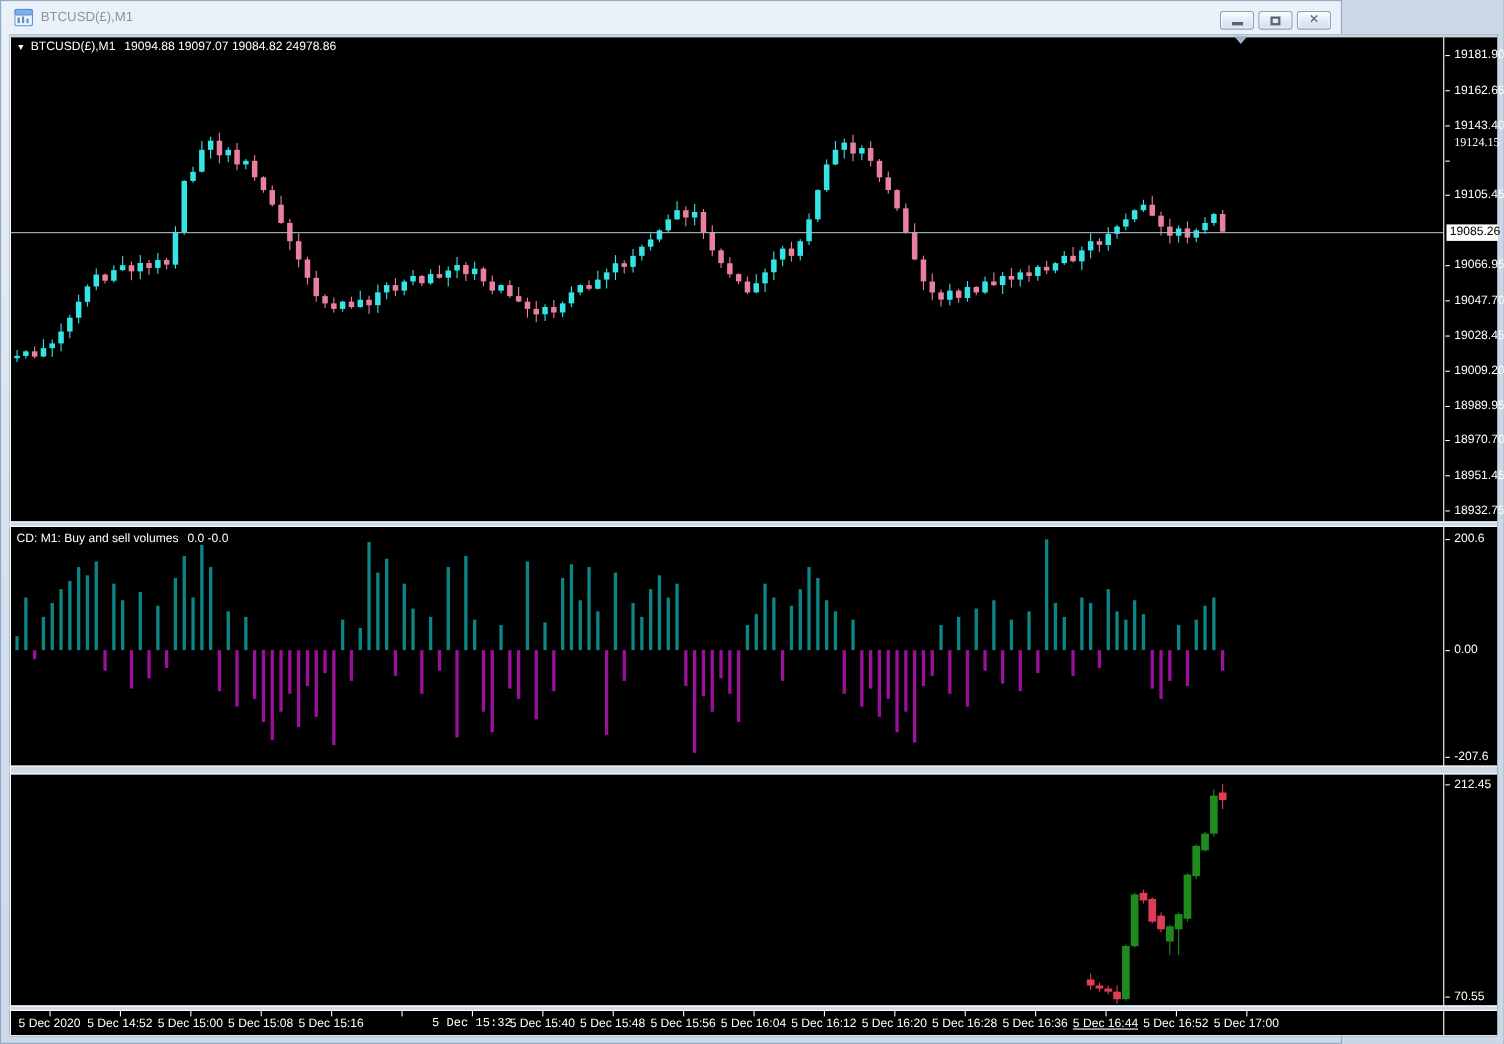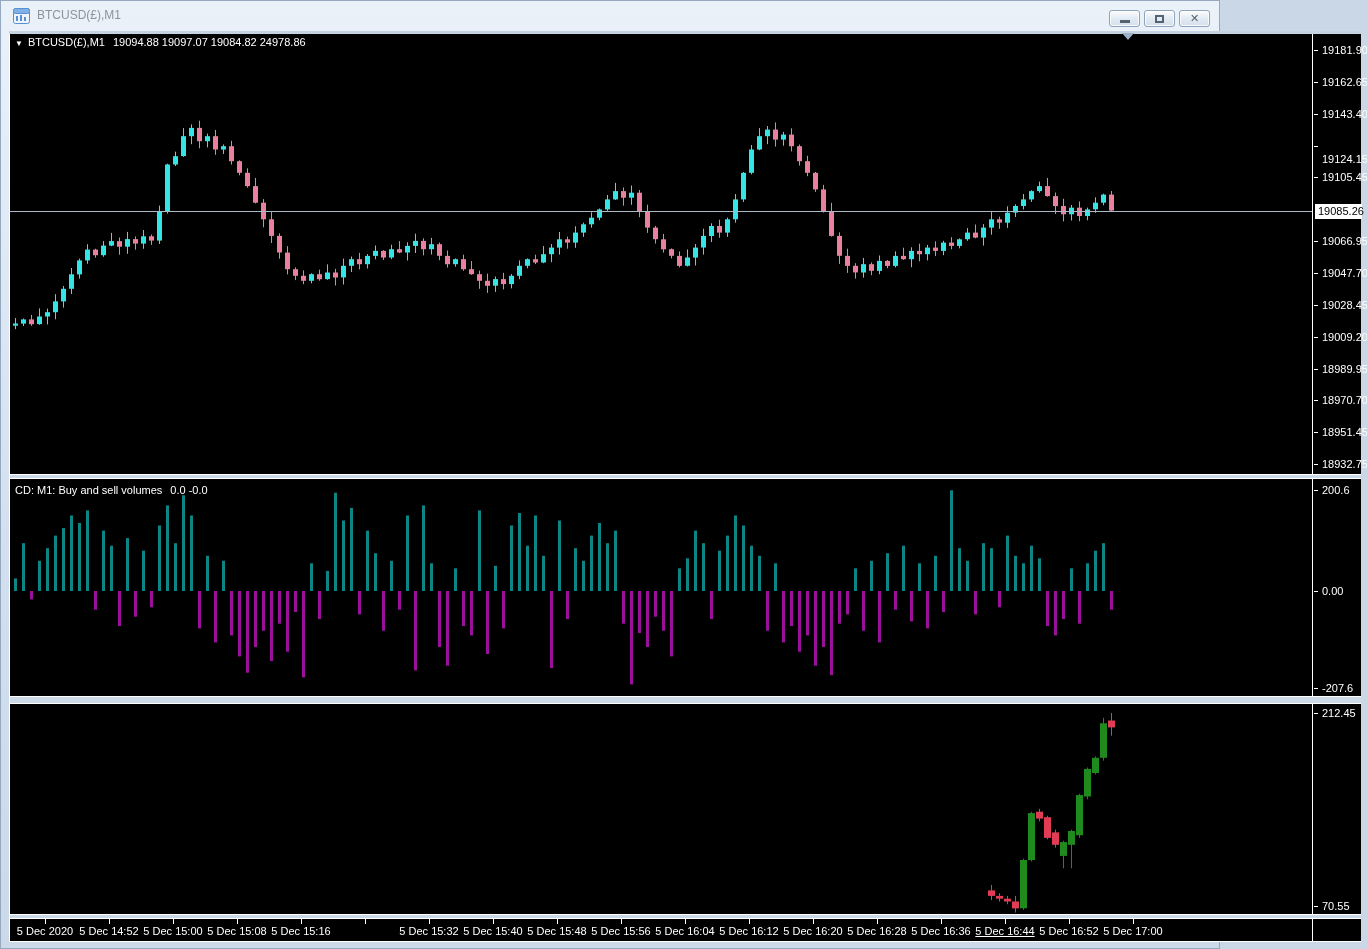--- a/index.html
+++ b/index.html
@@ -568,21 +568,21 @@
         <div class="time-label" style="left: 100px;">5 Dec 14:52</div>
         <div class="time-tick" style="left: 164px;"></div>
         <div class="time-label" style="left: 164px;">5 Dec 15:00</div>
         <div class="time-tick" style="left: 228px;"></div>
         <div class="time-label" style="left: 228px;">5 Dec 15:08</div>
         <div class="time-tick" style="left: 292px;"></div>
         <div class="time-label" style="left: 292px;">5 Dec 15:16</div>
         <div class="time-tick" style="left: 356px;"></div>
         <div class="time-label" style="left: 360px; margin-top: 24px;">5 Dec 15:24</div>
         <div class="time-tick" style="left: 420px;"></div>
-        <div class="time-label" style="left: 420px;">5 Dec 15:32</div>
+        <div class="time-label" style="left: 420px; font-family: Liberation Mono, monospace;">5 Dec 15:32</div>
         <div class="time-tick" style="left: 484px;"></div>
         <div class="time-label" style="left: 484px;">5 Dec 15:40</div>
         <div class="time-tick" style="left: 548px;"></div>
         <div class="time-label" style="left: 548px;">5 Dec 15:48</div>
         <div class="time-tick" style="left: 612px;"></div>
         <div class="time-label" style="left: 612px;">5 Dec 15:56</div>
         <div class="time-tick" style="left: 676px;"></div>
         <div class="time-label" style="left: 676px;">5 Dec 16:04</div>
         <div class="time-tick" style="left: 740px;"></div>
         <div class="time-label" style="left: 740px;">5 Dec 16:12</div>
@@ -600,21 +600,21 @@
         <div class="time-label" style="left: 1124px;">5 Dec 17:00</div>
       </div>
     <div class="price-axis" id="price-axis">
         <div class="axis-tick" style="top: 19px;"></div>
         <div class="axis-label" style="top: 19px;">19181.90</div>
         <div class="axis-tick" style="top: 51px;"></div>
         <div class="axis-label" style="top: 51px;">19162.65</div>
         <div class="axis-tick" style="top: 83px;"></div>
         <div class="axis-label" style="top: 83px;">19143.40</div>
         <div class="axis-tick" style="top: 115px;"></div>
-        <div class="axis-label" style="top: 128px;">19124.15</div>
+        <div class="axis-label" style="top: 99px; font-family: Liberation Serif, serif;">19124.15</div>
         <div class="axis-tick" style="top: 146px;"></div>
         <div class="axis-label" style="top: 146px;">19105.45</div>
         <div class="axis-tick" style="top: 210px;"></div>
         <div class="axis-label" style="top: 210px;">19066.95</div>
         <div class="axis-tick" style="top: 242px;"></div>
         <div class="axis-label" style="top: 242px;">19047.70</div>
         <div class="axis-tick" style="top: 274px;"></div>
         <div class="axis-label" style="top: 274px;">19028.45</div>
         <div class="axis-tick" style="top: 306px;"></div>
         <div class="axis-label" style="top: 306px;">19009.20</div>

